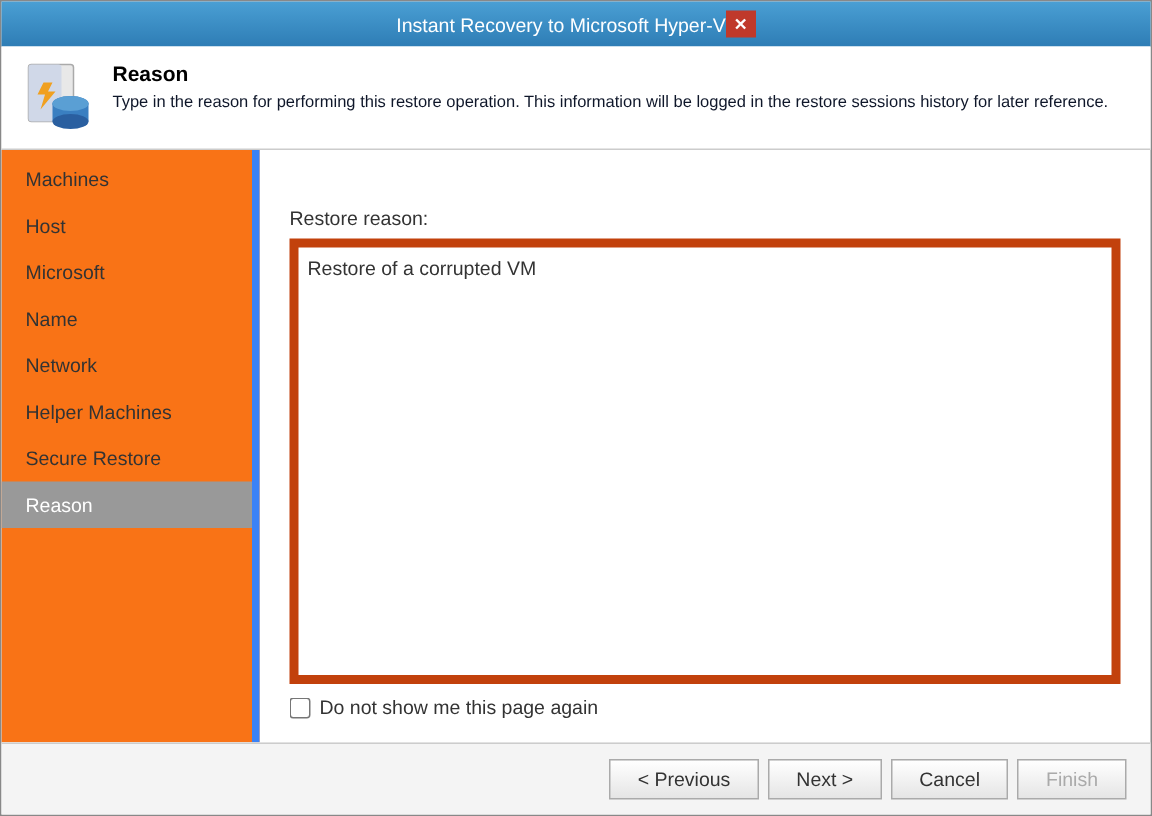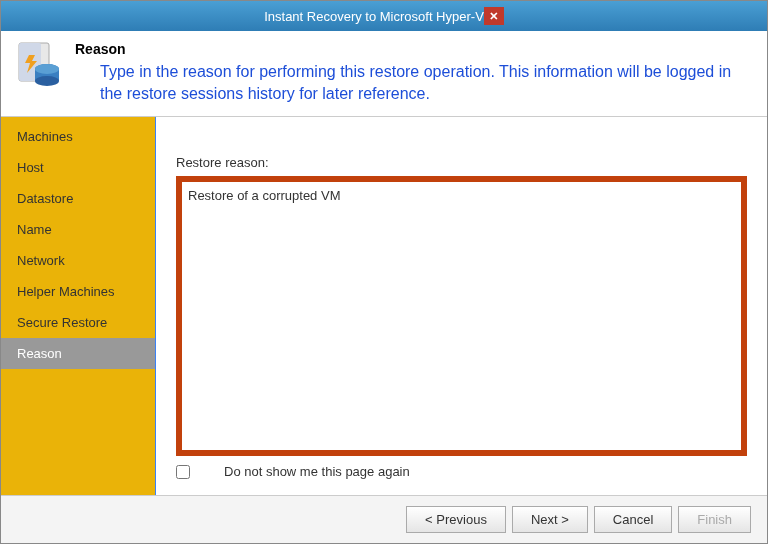--- a/index.html
+++ b/index.html
@@ -61,34 +61,33 @@
       height: 48px;
       flex-shrink: 0;
     }
     .header-text h2 {
       font-size: 14px;
       font-weight: bold;
       color: #000;
       margin-bottom: 4px;
     }
     .header-text p {
-      font-size: 16px;
-      color: #1d4ed8;
+      font-size: 11px;
+      color: #0f172a;
       line-height: 1.4;
-      margin-left: 25px;
     }
     .content-area {
       display: flex;
       flex: 1;
       overflow: hidden;
     }
     .sidebar {
-      width: 155px;
-      background: #eab308;
-      border-right: 1px solid #3b82f6;
+      width: 172px;
+      background: #f97316;
+      border-right: 5px solid #3b82f6;
       flex-shrink: 0;
       padding: 4px 0;
     }
     .sidebar-item {
       padding: 8px 16px;
       font-size: 13px;
       color: #333;
       cursor: pointer;
     }
     .sidebar-item.active {
@@ -126,21 +125,20 @@
       gap: 6px;
       margin-top: 8px;
     }
     .checkbox-row input[type="checkbox"] {
       width: 14px;
       height: 14px;
     }
     .checkbox-row label {
       font-size: 13px;
       color: #333;
-      margin-left: 28px;
     }
     .footer {
       background: #f4f4f4;
       border-top: 1px solid #ccc;
       padding: 10px 16px;
       display: flex;
       justify-content: flex-end;
       gap: 6px;
       flex-shrink: 0;
     }
@@ -196,21 +194,21 @@
   <div class="content-area">
 
     <div class="sidebar">
       <div class="sidebar-item">
         <span>Machines</span>
       </div>
       <div class="sidebar-item">
         <span>Host</span>
       </div>
       <div class="sidebar-item">
-        <span>Datastore</span>
+        <span>Microsoft</span>
       </div>
       <div class="sidebar-item">
         <span>Name</span>
       </div>
       <div class="sidebar-item">
         <span>Network</span>
       </div>
       <div class="sidebar-item">
         <span>Helper Machines</span>
       </div>

